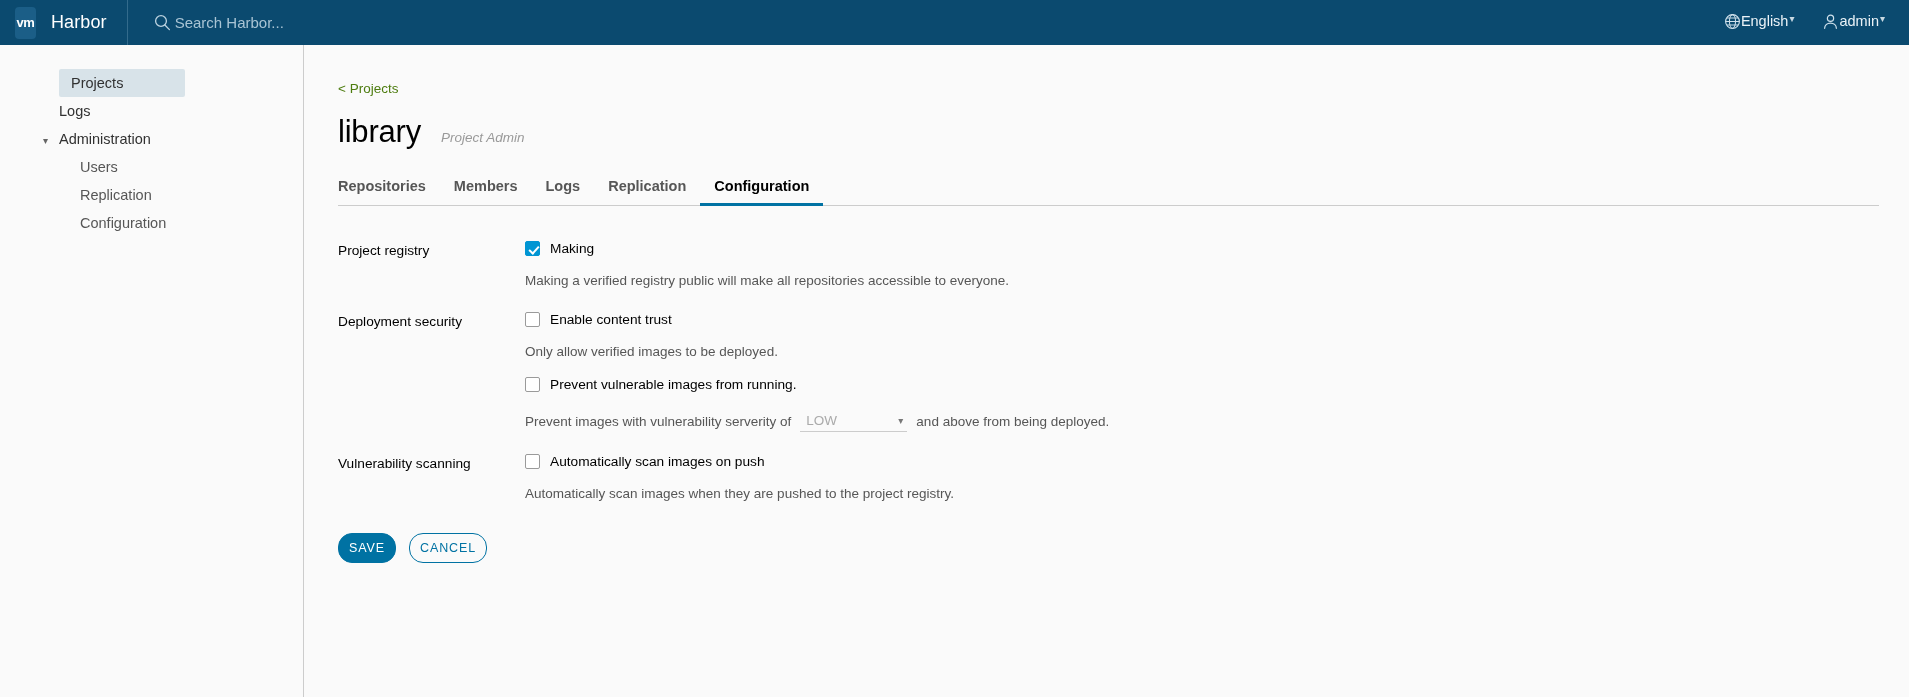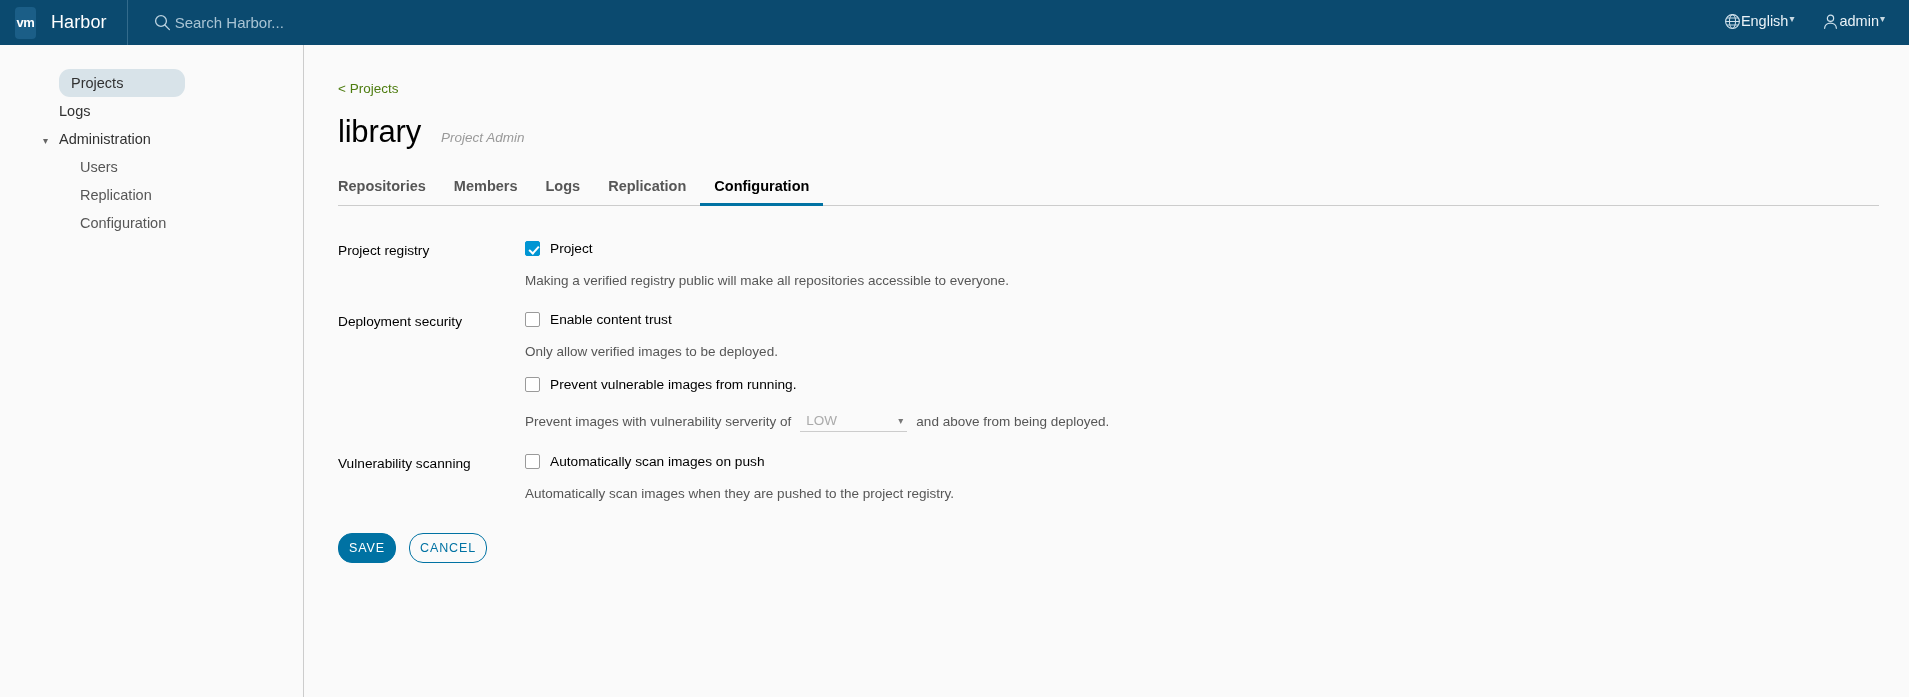--- a/index.html
+++ b/index.html
@@ -98,21 +98,21 @@
     padding: 5px 0 5px 59px;
     cursor: pointer;
     position: relative;
     line-height: 18px;
   }
   .nav-item.active {
     background: #d8e3e9;
     width: 126px;
     margin-left: 59px;
     padding-left: 12px;
-    border-radius: 11px;
+    border-radius: 2px;
   }
   .nav-group {
     font-size: 14.5px;
     color: #313131;
     padding: 5px 0 5px 59px;
     cursor: pointer;
     position: relative;
     line-height: 18px;
   }
   .nav-group .chev {
@@ -370,21 +370,21 @@
       <div class="tab">Logs</div>
       <div class="tab">Replication</div>
       <div class="tab active">Configuration</div>
     </div>
 
     <div class="form-row">
       <div class="form-label">Project registry</div>
       <div class="form-field">
         <div class="check-line">
           <span class="cbox checked"></span>
-          <span class="check-label">Project</span>
+          <span class="check-label">Making</span>
         </div>
         <div class="helper">Making a verified registry public will make all repositories accessible to everyone.</div>
       </div>
     </div>
 
     <div class="spacer-24"></div>
 
     <div class="form-row">
       <div class="form-label">Deployment security</div>
       <div class="form-field">

